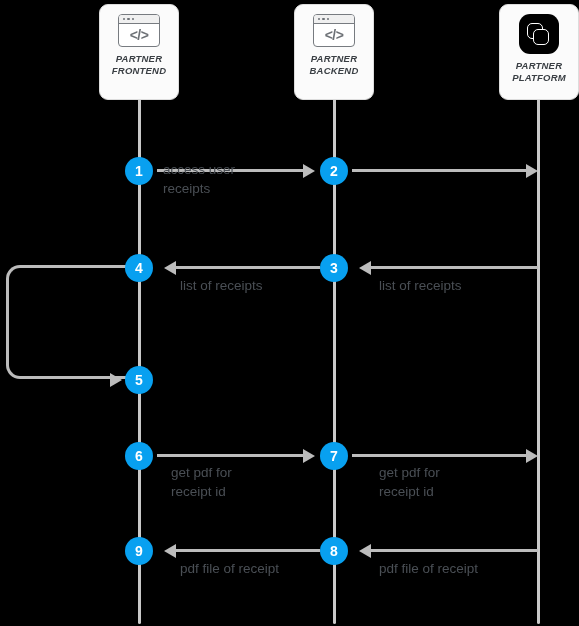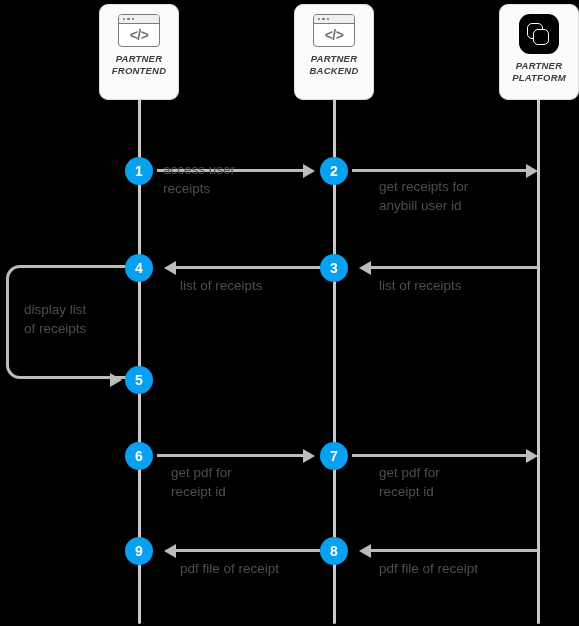--- a/index.html
+++ b/index.html
@@ -215,35 +215,31 @@
 PLATFORM</span>
   </div>
 
   <div class="arrow-line" style="left:157px; top:169px; width:147px;"></div>
   <div class="arrow-head right" style="left:303px; top:163.5px;"></div>
   <div class="msg" style="left:163px; top:160px; width:150px;">access user
 receipts</div>
 
   <div class="arrow-line" style="left:352px; top:169px; width:175px;"></div>
   <div class="arrow-head right" style="left:526px; top:163.5px;"></div>
-  <div class="msg" style="left:379px; top:177px; width:160px;">get receipts for
-anybill user id</div>
 
   <div class="arrow-line" style="left:370px; top:266px; width:168px;"></div>
   <div class="arrow-head left" style="left:359px; top:260.5px;"></div>
   <div class="msg" style="left:379px; top:276px; width:160px;">list of receipts</div>
 
   <div class="arrow-line" style="left:175px; top:266px; width:145px;"></div>
   <div class="arrow-head left" style="left:164px; top:260.5px;"></div>
   <div class="msg" style="left:180px; top:276px; width:160px;">list of receipts</div>
 
   <div class="self-loop" style="left:6px; top:265px; width:127px; height:114px;"></div>
   <div class="arrow-head right" style="left:110px; top:372.5px;"></div>
-  <div class="msg" style="left:24px; top:300px; width:120px;">display list
-of receipts</div>
 
   <div class="arrow-line" style="left:157px; top:454px; width:147px;"></div>
   <div class="arrow-head right" style="left:303px; top:448.5px;"></div>
   <div class="msg" style="left:171px; top:463px; width:150px;">get pdf for
 receipt id</div>
 
   <div class="arrow-line" style="left:352px; top:454px; width:175px;"></div>
   <div class="arrow-head right" style="left:526px; top:448.5px;"></div>
   <div class="msg" style="left:379px; top:463px; width:160px;">get pdf for
 receipt id</div>

